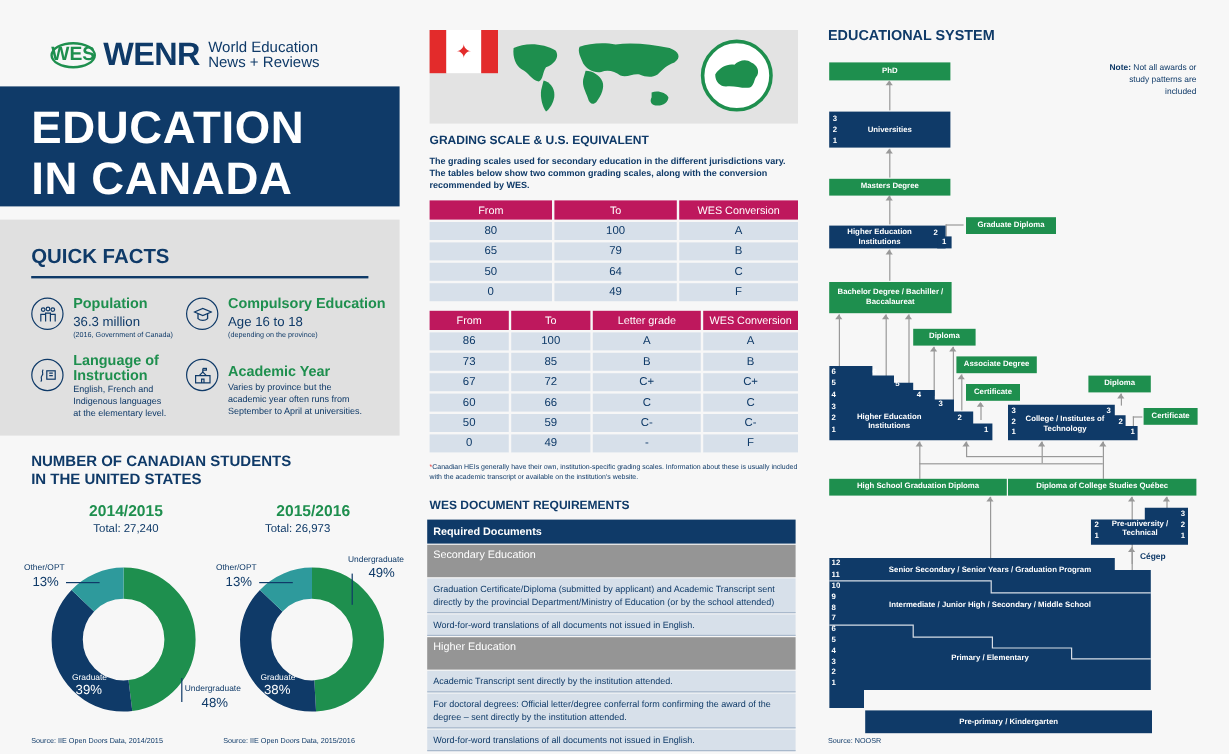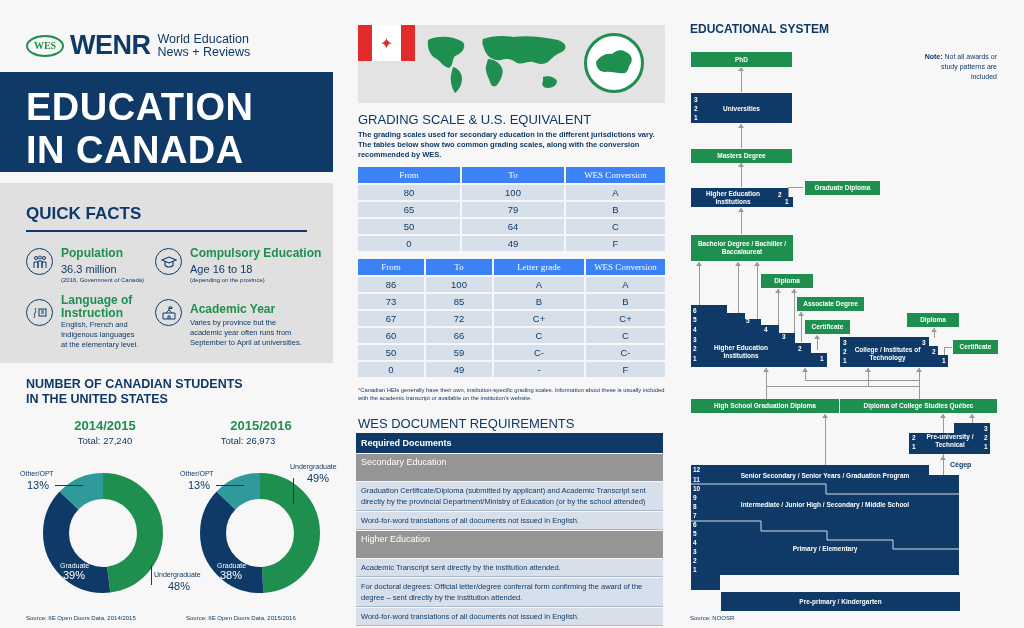--- a/index.html
+++ b/index.html
@@ -9,22 +9,22 @@
     background: #f7f7f7;
     position: relative;
     color: #0f3a68;
   }
   .abs { position: absolute; }
 
   
   .logo { left: 26px; top: 30px; display: flex; align-items: center; }
   .logo .wes {
     width: 38px; height: 22px; border: 2px solid #1e8f4e; border-radius: 50%;
-    color: #1e8f4e; font-family: Liberation Serif, serif; font-size: 10px;
-    display: flex; align-items: center; justify-content: center; font-weight: bold;
+    color: #1e8f4e; font-family: Liberation Sans, sans-serif; font-size: 16px;
+    display: flex; align-items: center; justify-content: center; font-weight: bold; margin-left: 16px;
   }
   .logo .wenr { font-size: 27px; font-weight: 900; color: #0f3a68; margin-left: 6px; letter-spacing: -0.5px; }
   .logo .tag { font-size: 12.5px; line-height: 13px; color: #0f3a68; margin-left: 7px; }
 
   .title-block {
     left: 0; top: 72px; width: 333px; height: 100px; background: #0f3a68;
     padding: 14px 0 0 26px;
   }
   .title-block div { color: #fff; font-size: 38px; font-weight: bold; line-height: 43px; letter-spacing: 0.5px; }
 
@@ -48,25 +48,25 @@
   .lbl-w { color: #fff; }
   .src { font-size: 6px; color: #0f3a68; }
 
   
   .banner { left: 358px; top: 25px; width: 307px; height: 78px; background: #e3e3e3; }
   .flag { left: 358px; top: 25px; width: 57px; height: 36px; display: flex; }
   .flag .r { width: 14px; background: #e32b2b; }
   .flag .w { flex: 1; background: #fff; display: flex; align-items: center; justify-content: center; color: #e32b2b; font-size: 16px; }
   .globe-circle { left: 584px; top: 33px; width: 60px; height: 60px; border: 3px solid #1e8f4e; border-radius: 50%; background: #fff; display: flex; align-items: center; justify-content: center; }
 
-  .h2 { font-size: 13px; font-weight: normal; color: #0f3a68; }
+  .h2 { font-size: 10px; font-weight: bold; color: #0f3a68; }
   .intro { left: 358px; top: 130px; width: 310px; font-size: 7.5px; line-height: 10px; color: #0f3a68; font-weight: bold; }
 
   table.grade { border-collapse: separate; border-spacing: 2px; position: absolute; }
-  table.grade th { background: #3b82f6; color: #fff; font-weight: normal; font-size: 9px; height: 16px; font-family: Liberation Serif, serif; }
+  table.grade th { background: #be185d; color: #fff; font-weight: normal; font-size: 9px; height: 16px; }
   table.grade td { background: #d7e0ea; color: #0f3a68; font-size: 9.5px; text-align: center; height: 15px; }
   .footnote { left: 358px; top: 386px; width: 310px; font-size: 5.8px; line-height: 8px; color: #0f3a68; }
   .footnote .ast { color: #e32b2b; }
 
   .docs { left: 356px; top: 433px; width: 307px; }
   .docs .head { background: #0f3a68; color: #fff; font-size: 9px; font-weight: bold; height: 20px; line-height: 20px; padding-left: 5px; }
   .docs .sub { background: #959595; color: #fff; font-size: 9px; height: 27px; line-height: 17px; padding-left: 5px; margin-top: 1px; }
   .docs .row { background: #d7e0ea; color: #0f3a68; font-size: 7.5px; line-height: 11px; padding: 3px 5px; margin-top: 1px; border-bottom: 1px solid #a9b9cc; }
 
   

